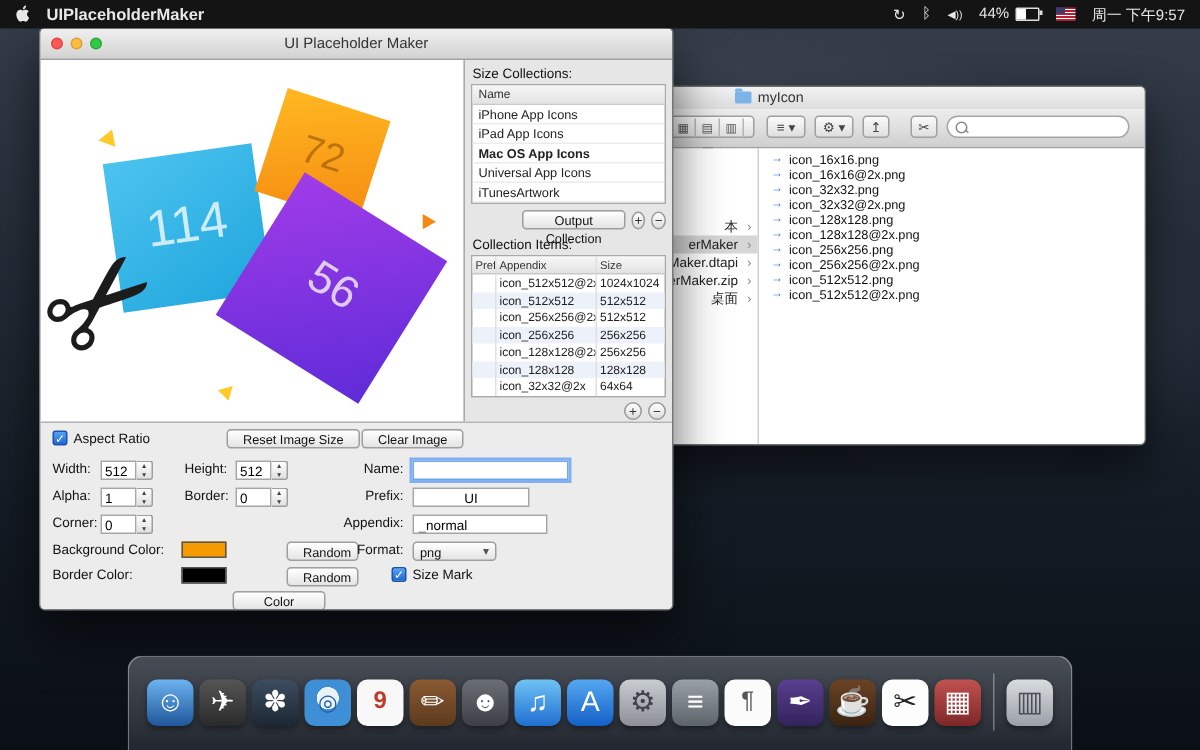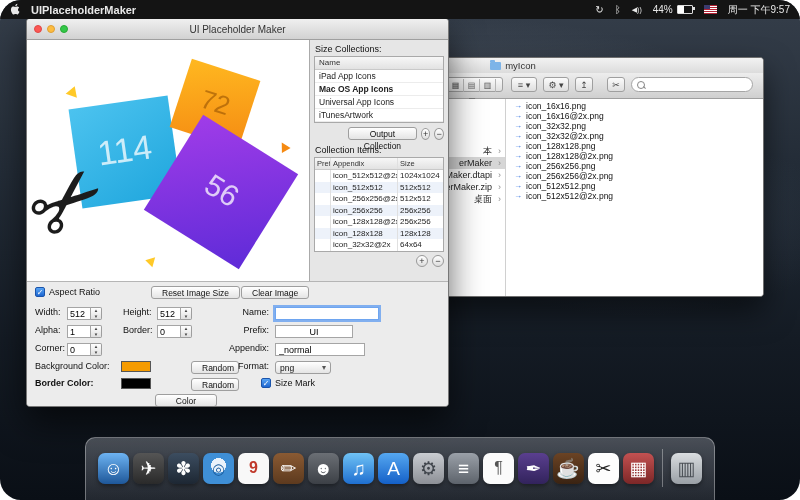--- a/index.html
+++ b/index.html
@@ -1,21 +1,21 @@
 <!DOCTYPE html>
 <html><head>
 <meta charset="utf-8">
 <style>
   html,body{margin:0;padding:0;}
   .stage{position:relative;width:800px;height:500px;overflow:hidden;
     font-family:"Liberation Sans",sans-serif;
     background:
       radial-gradient(ellipse 420px 160px at 58% 26%, rgba(150,160,175,.28), transparent 70%),
       radial-gradient(ellipse 300px 130px at 80% 45%, rgba(90,105,125,.25), transparent 70%),
-      linear-gradient(180deg,#353e4a 0%, #232c37 35%, #141b24 68%, #0a0f16 100%); border-radius: 21px;}
+      linear-gradient(180deg,#353e4a 0%, #232c37 35%, #141b24 68%, #0a0f16 100%);}
   
   .menubar{position:absolute;top:0;left:0;right:0;height:19px;background:#141414;z-index:50;
     display:flex;align-items:center;padding:0 10px;color:#e8e8e8;font-size:11px;}
   .mb-app{font-weight:bold;margin-left:10px;}
   .mb-right{margin-left:auto;display:flex;align-items:center;gap:11px;font-size:10px;}
   .apple{width:11px;height:13px;fill:#e8e8e8;}
   .batt-wrap{display:flex;align-items:center;gap:4px;}
   .batt{width:14px;height:7px;border:1px solid #ddd;border-radius:1px;position:relative;}
   .batt i{display:block;height:100%;width:44%;background:#fff;}
   .batt:after{content:"";position:absolute;right:-3px;top:1px;width:2px;height:3px;background:#ddd;}
@@ -304,20 +304,21 @@
       <span class="tri tri1"></span>
       <span class="tri tri2"></span>
       <span class="tri tri3"></span>
       <span class="scissors">✂</span>
     </div>
 
     <div class="rpanel">
       <div class="plabel">Size Collections:</div>
       <div class="listbox">
         <div class="lhead">Name</div>
+        <div class="lrow">iPhone App Icons</div>
         <div class="lrow">iPad App Icons</div>
         <div class="lrow sel">Mac OS App Icons</div>
         <div class="lrow">Universal App Icons</div>
         <div class="lrow">iTunesArtwork</div>
       </div>
       <div class="ocrow">
         <span class="btn oc">Output Collection</span>
         <span class="cbtn">+</span>
         <span class="cbtn">−</span>
       </div>
@@ -471,21 +472,21 @@
           <span class="swatch" style="background-color: rgb(245, 155, 0);"></span>
         </div>
       <div class="fitem r5" style="left:130px;">
           <span class="btn" style="width:48px;">Random</span>
         </div>
       <div class="fitem r5" style="left:210px;width:32px;justify-content:flex-end;">
           <span class="flabel">Format:</span>
         </div>
       <div class="popup r5" style="left:248px;"><span>png</span><span class="parr">▾</span></div>
 
-      <div class="fitem r6" style="left:8px;font-weight:bold;">
+      <div class="fitem r6" style="left:8px;">
           <span class="flabel">Border Color:</span>
         </div>
       <div class="fitem r6" style="left:94px;">
           <span class="swatch" style="background-color: rgb(0, 0, 0);"></span>
         </div>
       <div class="fitem r6" style="left:130px;">
           <span class="btn" style="width:48px;">Random</span>
         </div>
       <div class="fitem r6" style="left:234px;">
         <span class="chk"><i>✓</i></span>

